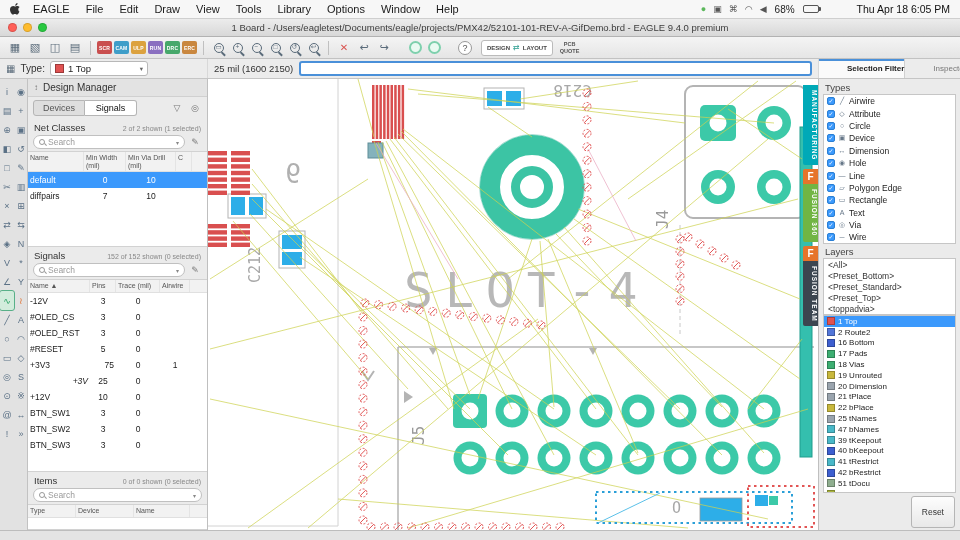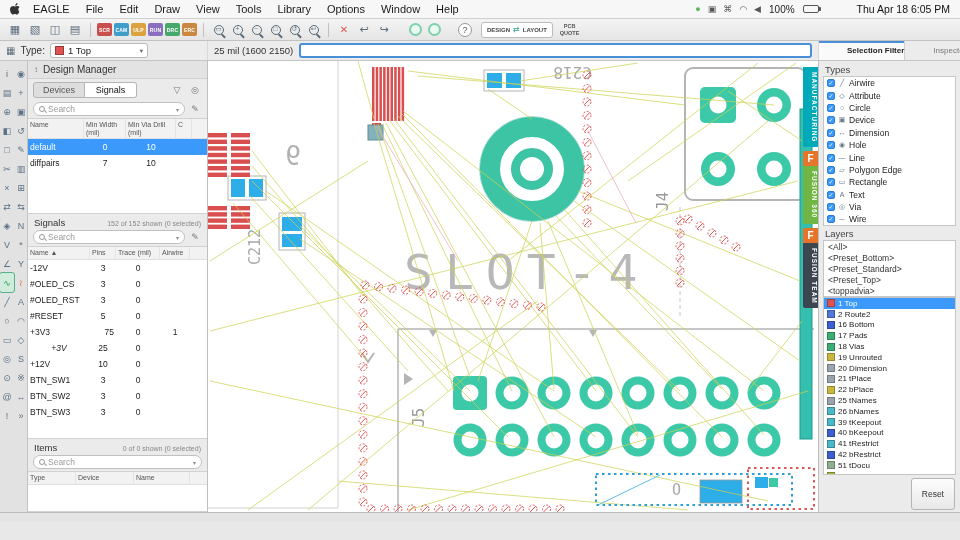--- a/index.html
+++ b/index.html
@@ -175,29 +175,37 @@
         <span class="menu-item">Help</span>
       </div>
     <div class="menubar-right">
       <div class="status-icons">
           <span class="status-icon" style="color: rgb(92, 184, 92);">●</span>
           <span class="status-icon" style="color: rgb(85, 85, 85);">▣</span>
           <span class="status-icon" style="color: rgb(85, 85, 85);">⌘</span>
           <span class="status-icon" style="color: rgb(85, 85, 85);">◠</span>
           <span class="status-icon" style="color: rgb(85, 85, 85);">◀</span>
         </div>
-      <span class="batt-pct">100%</span>
+      <span class="batt-pct">68%</span>
       <span class="battery">
           <span class="battery-body"><span class="battery-fill"></span></span>
           <span class="battery-nub"></span>
         </span>
       <span class="clock">Thu Apr 18  6:05 PM</span>
     </div>
   </div>
 
+  <div class="titlebar">
+    <div class="traffic">
+      <span class="light red"></span>
+      <span class="light yellow"></span>
+      <span class="light green"></span>
+    </div>
+    <div class="title">1 Board - /Users/eagletest/Documents/eagle/projects/PMX42/52101-101-REV-A-GifDemo.brd - EAGLE 9.4.0 premium</div>
+  </div>
 
   <div class="toolbar1">
     <div class="tb-group" id="file-icons">
         <button class="tb-icon">▦</button>
         <button class="tb-icon">▧</button>
         <button class="tb-icon">◫</button>
         <button class="tb-icon">▤</button>
       </div>
     <span class="sep"></span>
     <div class="tb-group" id="badge-icons">
@@ -321,20 +329,24 @@
         <span id="dm-tabs-holder" style="display:flex">
             <span class="dm-tab t0">Devices</span>
             <span class="dm-tab t1 active">Signals</span>
           </span>
         <span class="dm-tools">
           <span class="tool-btn">▽</span>
           <span class="tool-btn">◎</span>
         </span>
       </div>
 
+      <div class="sec-hdr">
+        <span class="sec-title">Net Classes</span>
+        <span class="sec-summary">2 of 2 shown (1 selected)</span>
+      </div>
       <div class="search-row">
         <div class="search-box">
           <span class="mini-mag"></span>
           <input class="search-input" placeholder="Search" style="">
           <span class="search-caret">▾</span>
         </div>
         <span class="tool-btn">✎</span>
       </div>
       <div class="tbl">
         <div class="tbl-hdr" id="nc-hdr" style="height:20px">
@@ -404,21 +416,21 @@
               <div style="width: 44px; flex: 0 0 auto; text-align: center;">0</div>
               <div style="width: 30px; flex: 0 0 auto; text-align: center;"></div>
             </div>
             <div class="tbl-row">
               <div style="width: 62px; flex: 0 0 auto; text-align: left;">+3V3</div>
               <div style="width: 26px; flex: 0 0 auto; text-align: right;">75</div>
               <div style="width: 44px; flex: 0 0 auto; text-align: center;">0</div>
               <div style="width: 30px; flex: 0 0 auto; text-align: center;">1</div>
             </div>
             <div class="tbl-row">
-              <div style="width: 62px; flex: 0 0 auto; text-align: center; font-style: italic;">+3V</div>
+              <div style="width: 62px; flex: 0 0 auto; text-align: right; font-style: italic;">+3V</div>
               <div style="width: 26px; flex: 0 0 auto; text-align: center;">25</div>
               <div style="width: 44px; flex: 0 0 auto; text-align: center;">0</div>
               <div style="width: 30px; flex: 0 0 auto; text-align: center;"></div>
             </div>
             <div class="tbl-row">
               <div style="width: 62px; flex: 0 0 auto; text-align: left;">+12V</div>
               <div style="width: 26px; flex: 0 0 auto; text-align: center;">10</div>
               <div style="width: 44px; flex: 0 0 auto; text-align: center;">0</div>
               <div style="width: 30px; flex: 0 0 auto; text-align: center;"></div>
             </div>
@@ -839,21 +851,21 @@
           <div class="layer-row">
             <span class="sw" style="background: rgb(200, 184, 61);"></span>
             <span>22 bPlace</span>
           </div>
           <div class="layer-row">
             <span class="sw" style="background: rgb(154, 164, 174);"></span>
             <span>25 tNames</span>
           </div>
           <div class="layer-row">
             <span class="sw" style="background: rgb(73, 184, 200);"></span>
-            <span>26 bNames</span>
+            <span>47 bNames</span>
           </div>
           <div class="layer-row">
             <span class="sw" style="background: rgb(73, 184, 200);"></span>
             <span>39 tKeepout</span>
           </div>
           <div class="layer-row">
             <span class="sw" style="background: rgb(61, 95, 208);"></span>
             <span>40 bKeepout</span>
           </div>
           <div class="layer-row">

